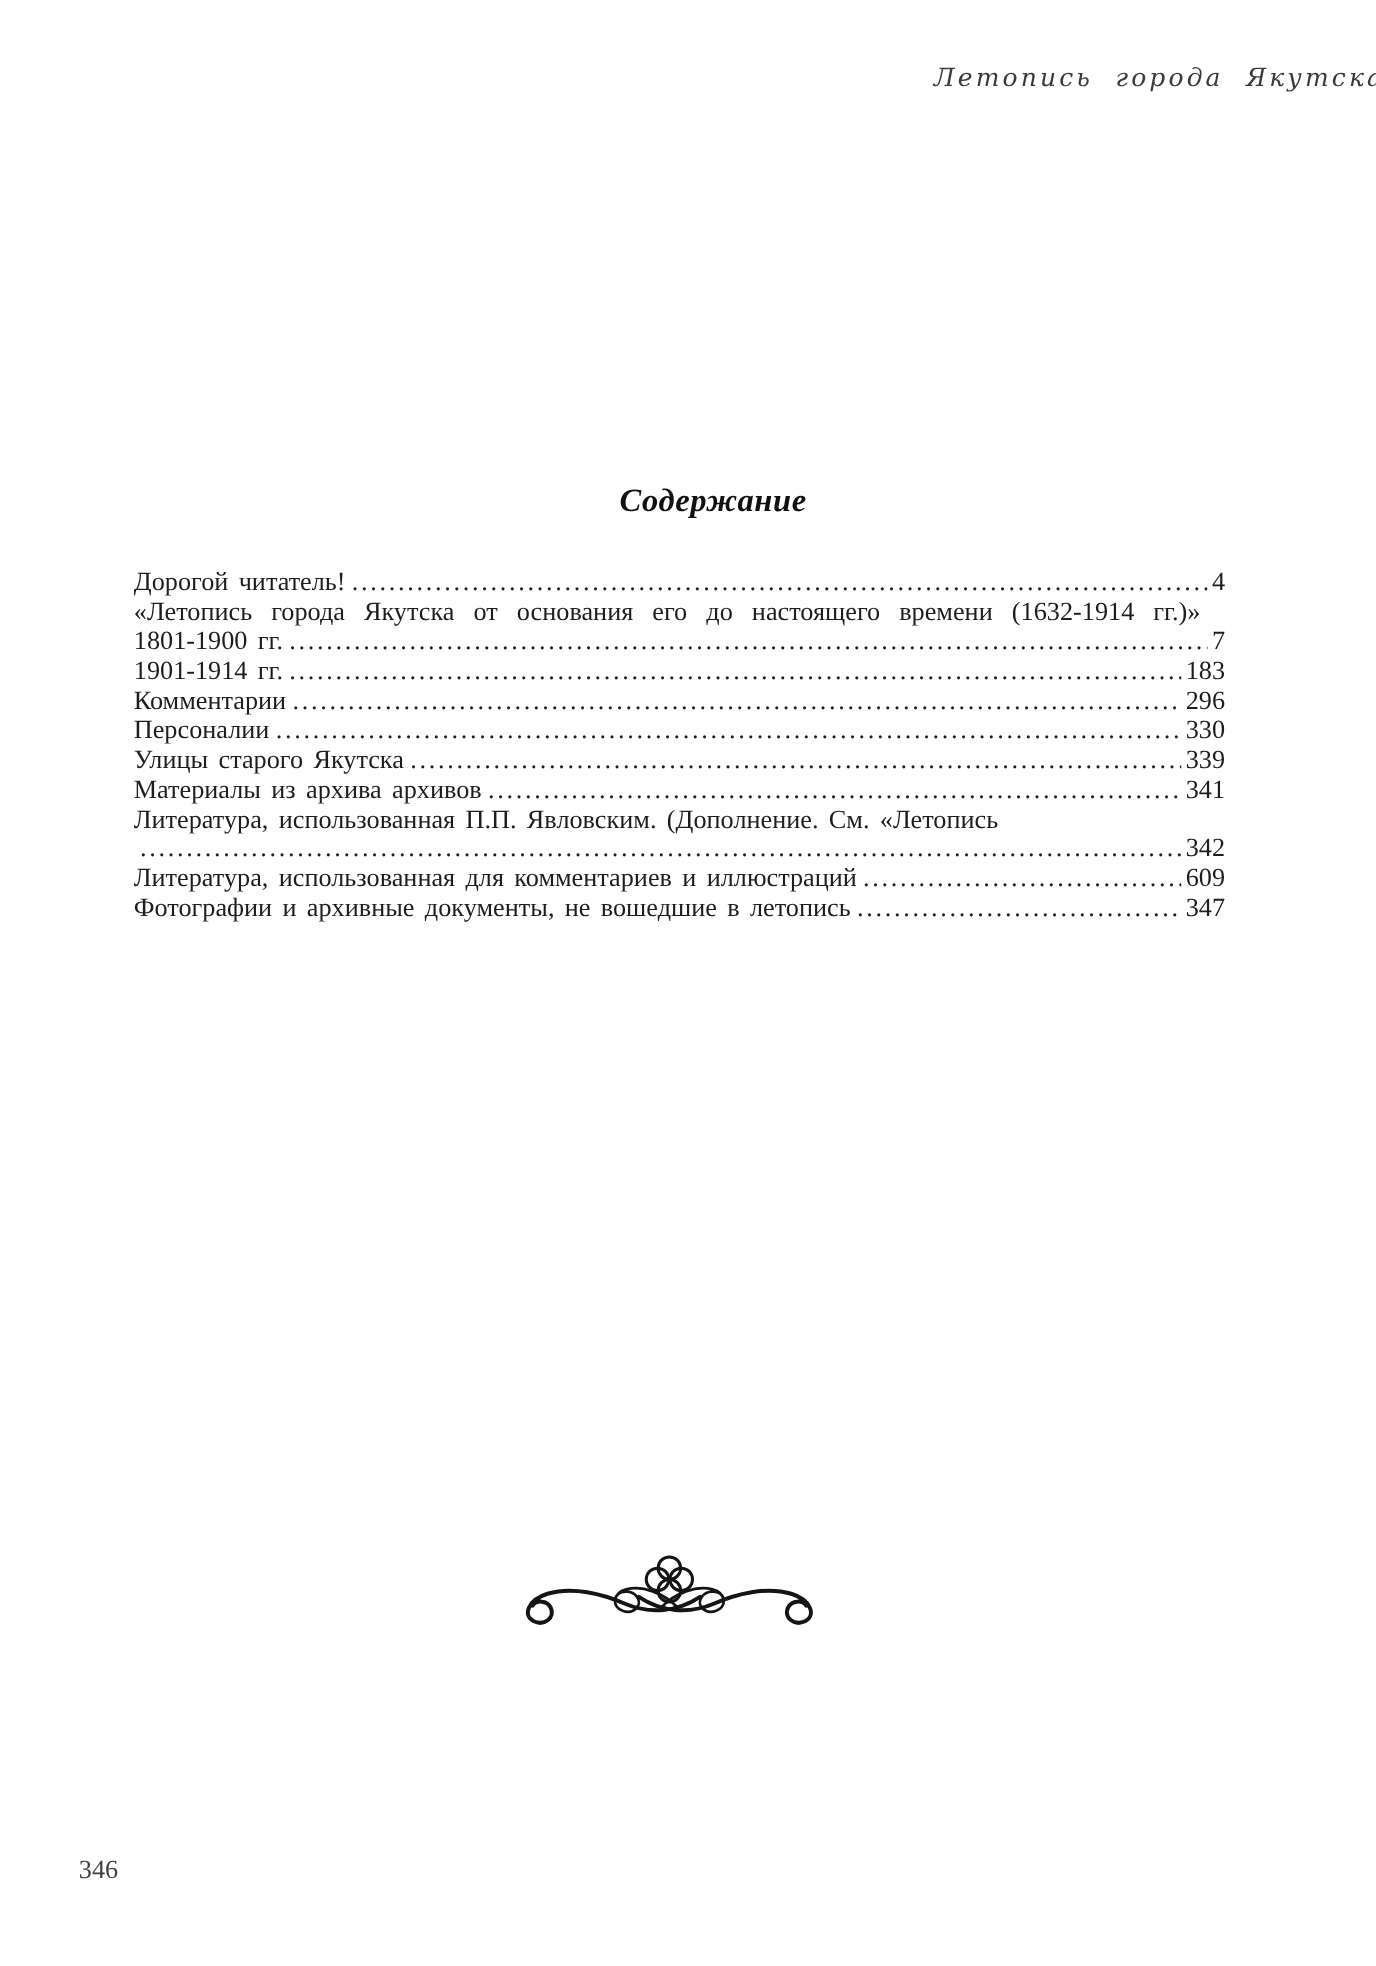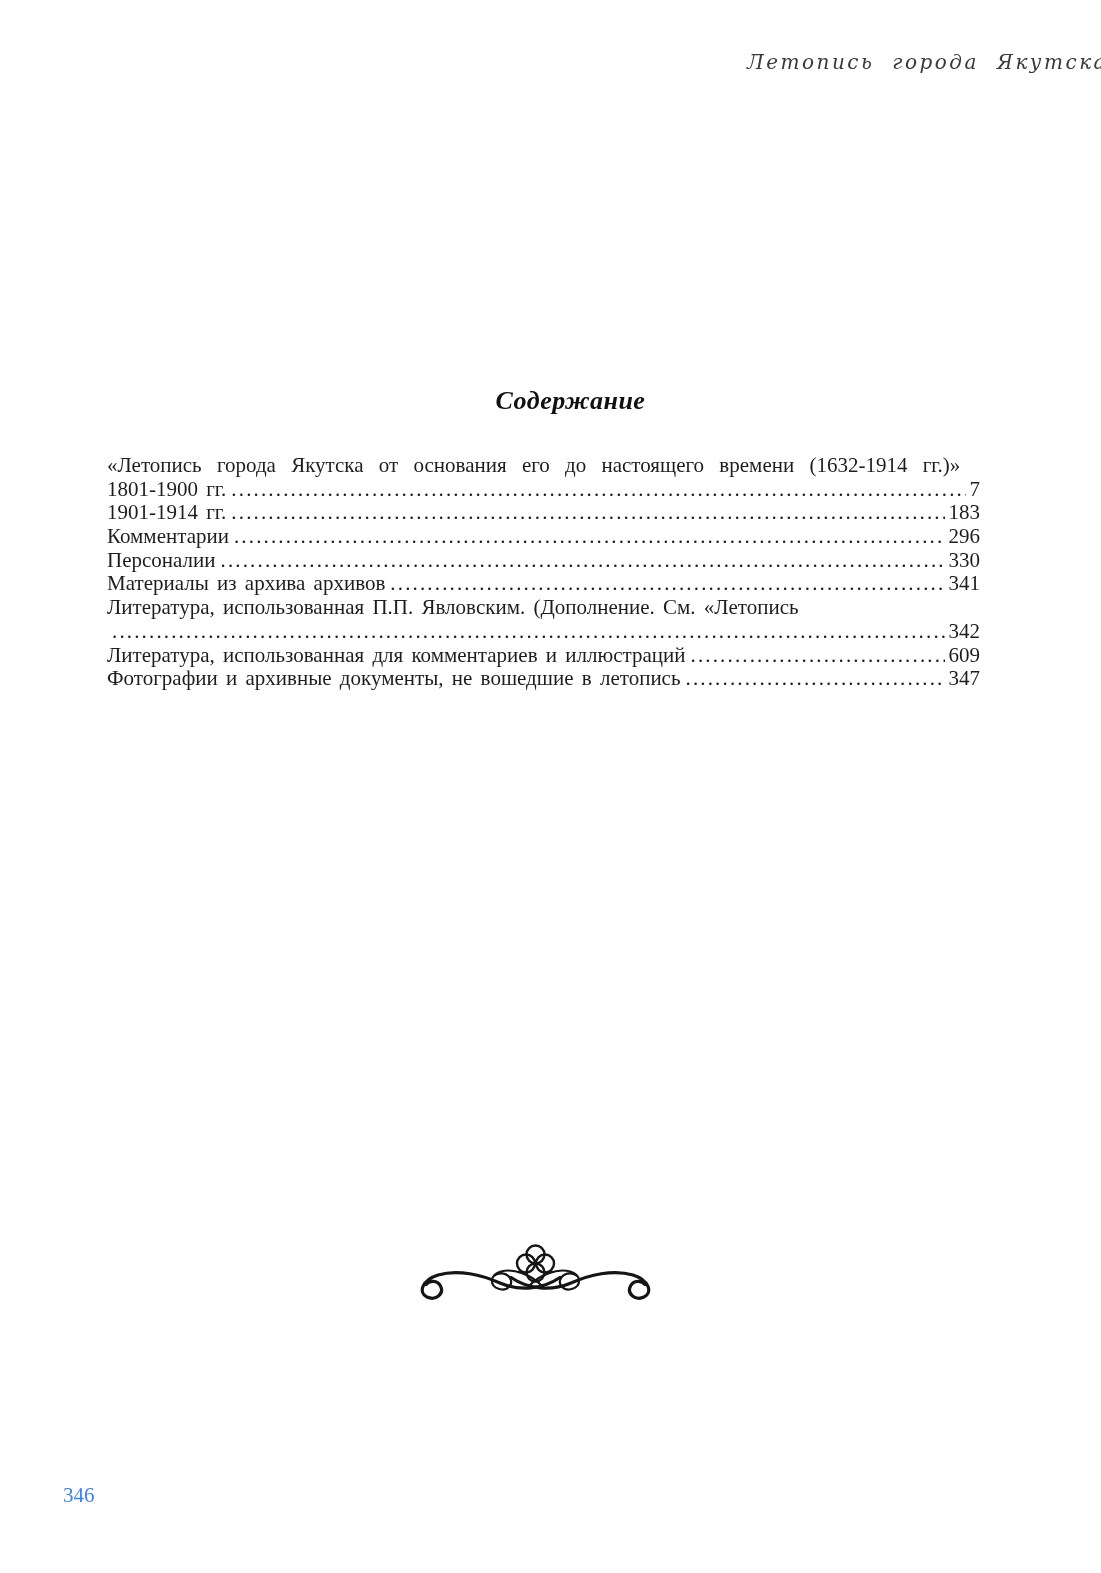--- a/index.html
+++ b/index.html
@@ -97,33 +97,38 @@
     height: 58px;
   }
   .ornament svg { display: block; width: 100%; height: 100%; }
 
   
   .folio {
     position: absolute;
     left: 63px;
     top: 1483px;
     font-size: 21px;
-    color: #3b82f6;
+    color: #404040;
   }
 </style>
 </head>
 <body>
 
 <div class="page">
 
   <div class="running-header">Летопись города Якутска</div>
 
   <h1 class="page-title">Содержание</h1>
 
   <div class="toc" id="toc">
+      <div class="toc-row">
+        <span class="toc-text">Дорогой читатель!</span>
+        <span class="toc-leader"></span>
+        <span class="toc-page">4</span>
+      </div>
       <div class="toc-row spread">
         <span class="toc-text">«Летопись города Якутска от основания его до настоящего времени (1632-1914 гг.)»</span>
       </div>
       <div class="toc-row">
         <span class="toc-text">1801-1900 гг.</span>
         <span class="toc-leader"></span>
         <span class="toc-page">7</span>
       </div>
       <div class="toc-row">
         <span class="toc-text">1901-1914 гг.</span>
@@ -132,20 +137,25 @@
       </div>
       <div class="toc-row">
         <span class="toc-text">Комментарии</span>
         <span class="toc-leader"></span>
         <span class="toc-page">296</span>
       </div>
       <div class="toc-row">
         <span class="toc-text">Персоналии</span>
         <span class="toc-leader"></span>
         <span class="toc-page">330</span>
+      </div>
+      <div class="toc-row">
+        <span class="toc-text">Улицы старого Якутска</span>
+        <span class="toc-leader"></span>
+        <span class="toc-page">339</span>
       </div>
       <div class="toc-row">
         <span class="toc-text">Материалы из архива архивов</span>
         <span class="toc-leader"></span>
         <span class="toc-page">341</span>
       </div>
       <div class="toc-row">
         <span class="toc-text">Литература, использованная П.П. Явловским. (Дополнение. См. «Летопись</span>
       </div>
       <div class="toc-row">

